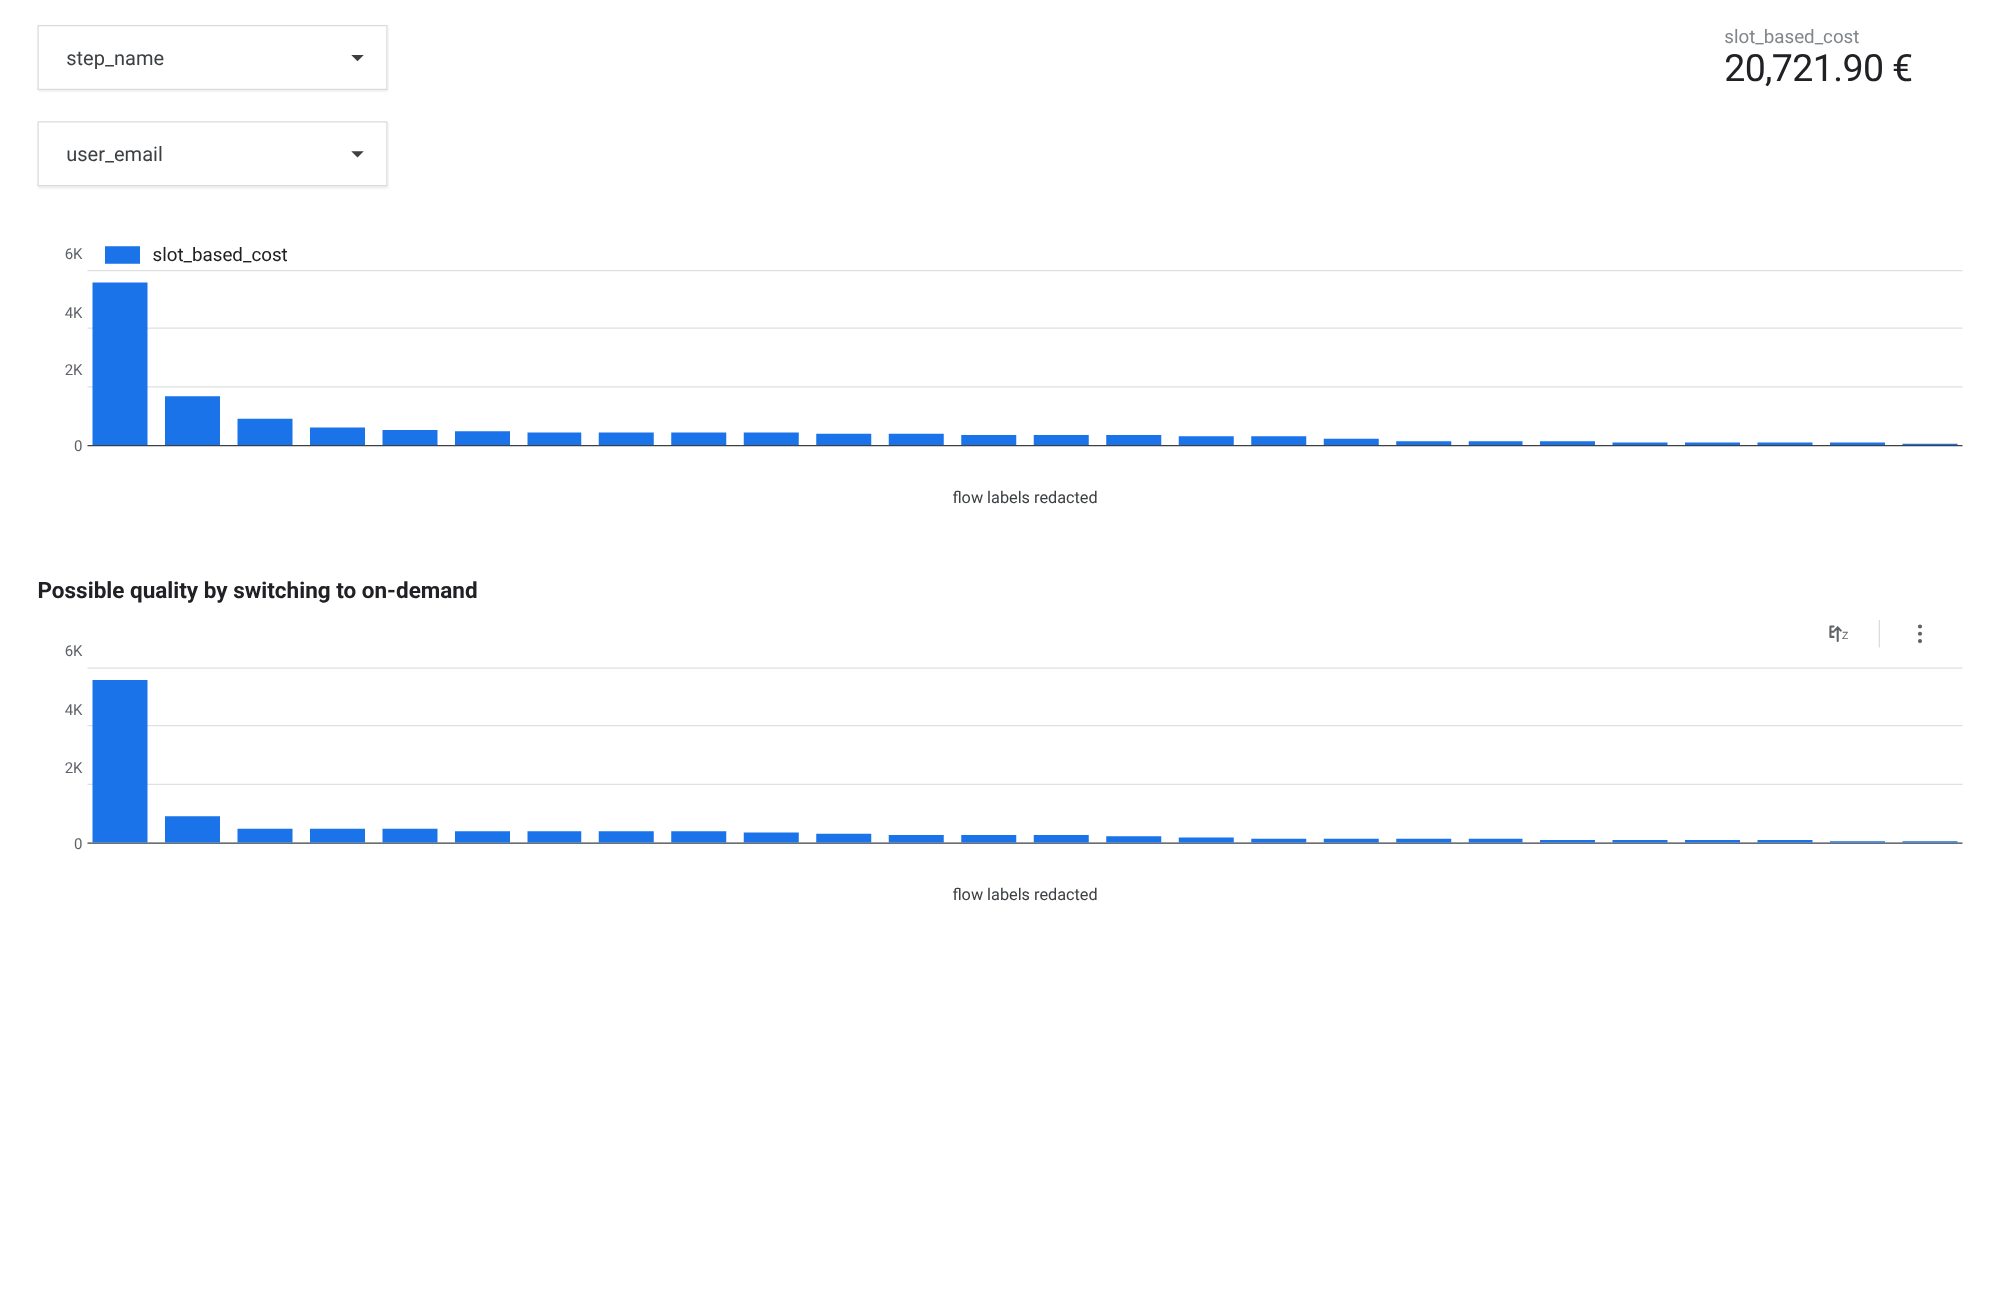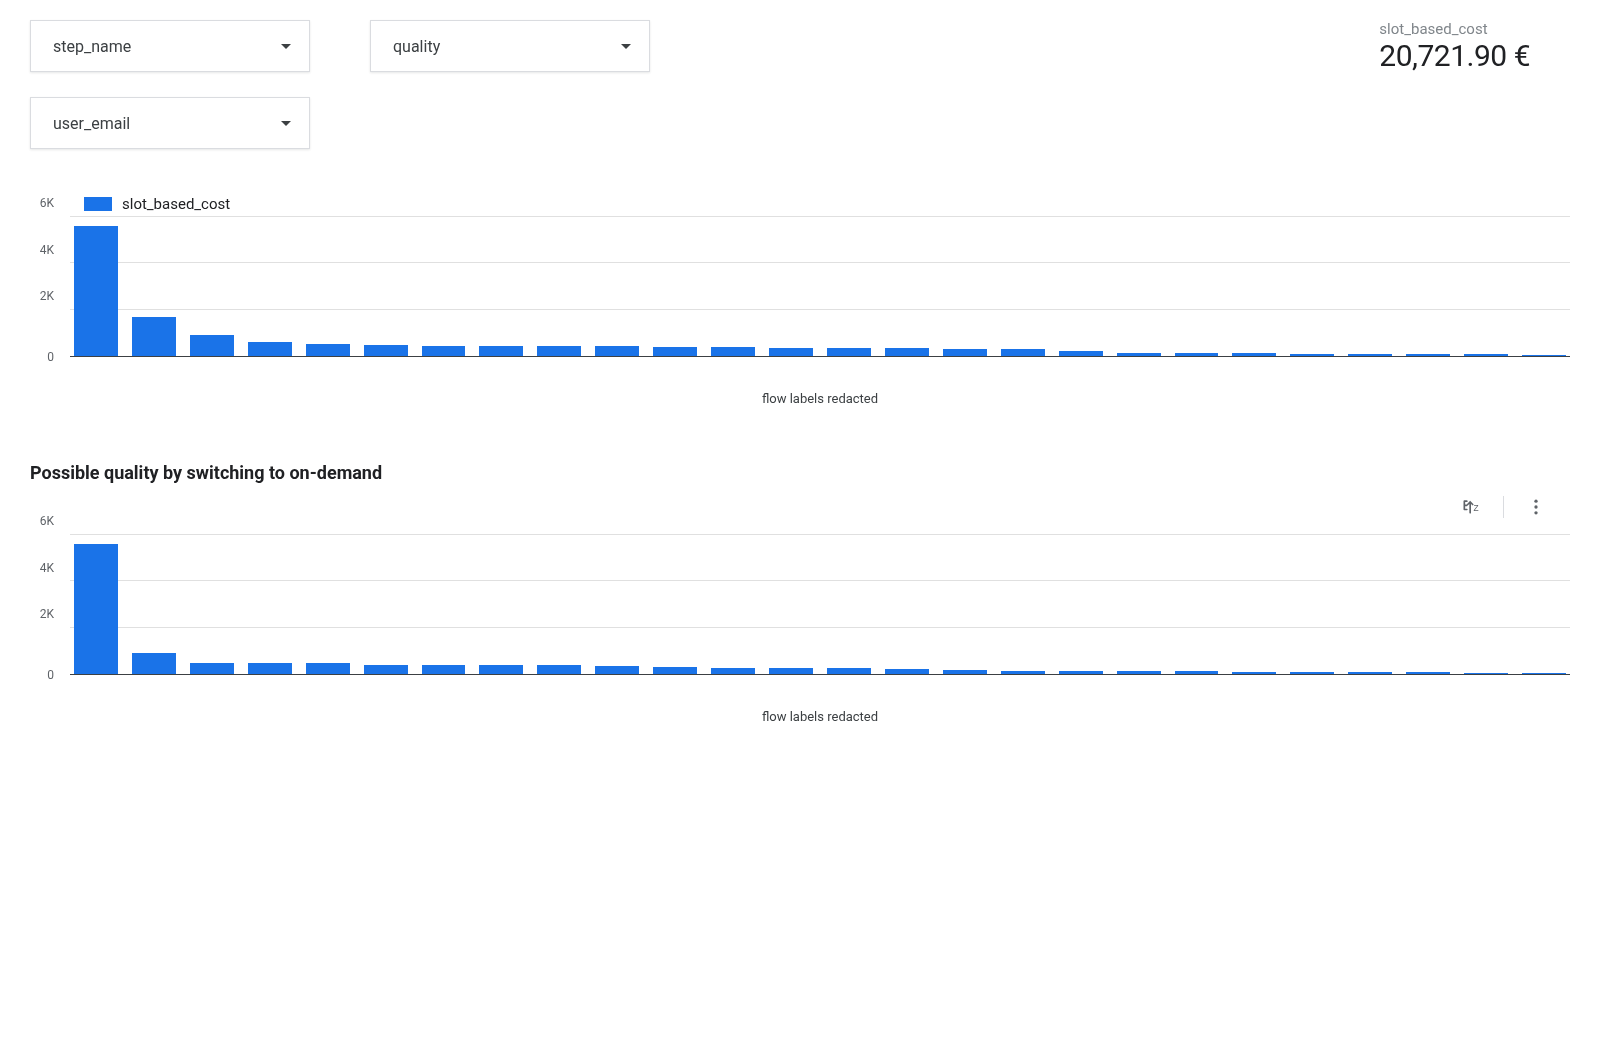--- a/index.html
+++ b/index.html
@@ -11,21 +11,20 @@
     color: #202124;
   }
   .top-row {
     display: flex;
     align-items: flex-start;
     gap: 60px;
     margin-bottom: 14px;
   }
   .filter-row {
     display: flex;
-    gap: 60px;
   }
   .dropdown {
     width: 280px;
     height: 52px;
     border: 1px solid #dadce0;
     background: #fff;
     box-shadow: 0 1px 2px rgba(60,64,67,0.12);
     display: flex;
     align-items: center;
     justify-content: space-between;
@@ -83,21 +82,21 @@
   }
   .y-axis {
     position: absolute;
     left: -36px;
     top: 0;
     bottom: 0;
     width: 32px;
   }
   .y-tick {
     position: absolute;
-    right: 12px;
+    right: 0;
     font-size: 12px;
     color: #5f6368;
     transform: translateY(-50%);
     text-align: right;
     width: 32px;
   }
   .plot {
     position: absolute;
     left: 0; right: 0; top: 0; bottom: 0;
     border-bottom: 1px solid #3c4043;
@@ -150,24 +149,20 @@
   }
   .icon-btn { cursor: pointer; }
 </style>
 </head>
 <body>
 
 <div class="top-row">
   <div class="filter-row">
     <div class="dropdown">
       <span>step_name</span>
-      <span class="caret"></span>
-    </div>
-    <div class="dropdown">
-      <span>quality</span>
       <span class="caret"></span>
     </div>
   </div>
   <div class="scorecard">
     <div class="scorecard-label">slot_based_cost</div>
     <div class="scorecard-value">20,721.90 €</div>
   </div>
 </div>
 
 <div class="second-row">

